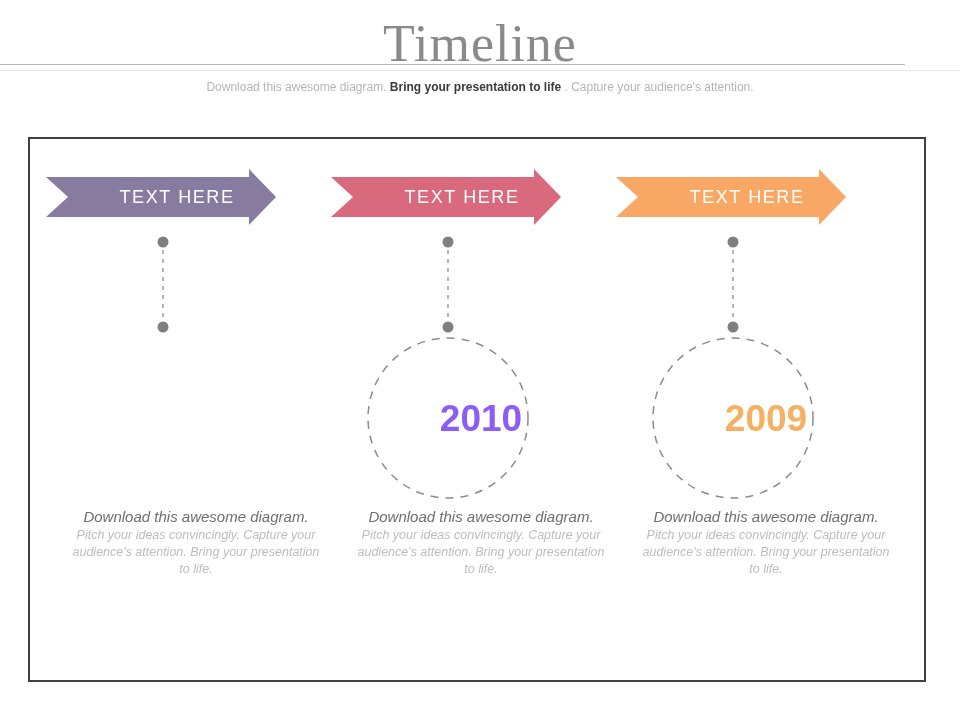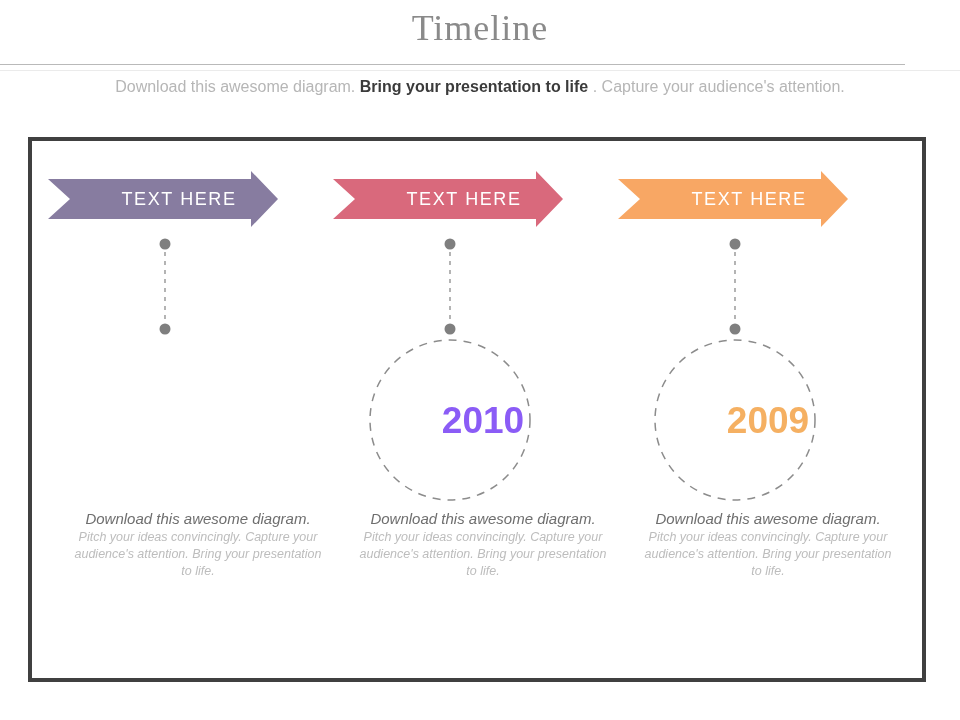--- a/index.html
+++ b/index.html
@@ -5,48 +5,48 @@
   html,body{margin:0;padding:0;}
   body{
     width:960px;height:720px;background:#ffffff;
     font-family:"Liberation Sans", sans-serif;
     overflow:hidden;position:relative;
   }
   .slide{position:absolute;inset:0;}
 
   
   .title{
-    position:absolute;left:0;top:4px;width:960px;
+    position:absolute;left:0;top:20px;width:960px;
     text-align:center;
     font-family:"Liberation Serif", serif;
-    font-size:36px;color:#8a8a8a;letter-spacing:1px;
+    font-size:52px;color:#8a8a8a;letter-spacing:1px;
     font-weight:400;line-height:48px;
   }
   .rule-dark{
     position:absolute;left:0;top:64px;width:905px;height:1px;
     background:#b9b9b9;
   }
   .rule-light{
     position:absolute;left:0;top:70px;width:960px;height:1px;
     background:#ebebeb;
   }
 
   
   .subtitle{
     position:absolute;left:0;top:78px;width:960px;text-align:center;
-    font-size:16px;line-height:18px;white-space:nowrap;
+    font-size:12px;line-height:18px;white-space:nowrap;
   }
   .sub-a,.sub-c{color:#b6b6b6;font-weight:400;}
   .sub-b{color:#3b3b3b;font-weight:700;}
 
   
   .panel{
     position:absolute;left:28px;top:137px;
     width:898px;height:545px;
-    border:4px solid #404040;background:#ffffff;
+    border:2px solid #404040;background:#ffffff;
     box-sizing:border-box;
   }
 
   
   .col{position:absolute;top:0;width:300px;height:545px;}
   .col-0{left:16px;}
   .col-1{left:301px;}
   .col-2{left:586px;}
 
   

